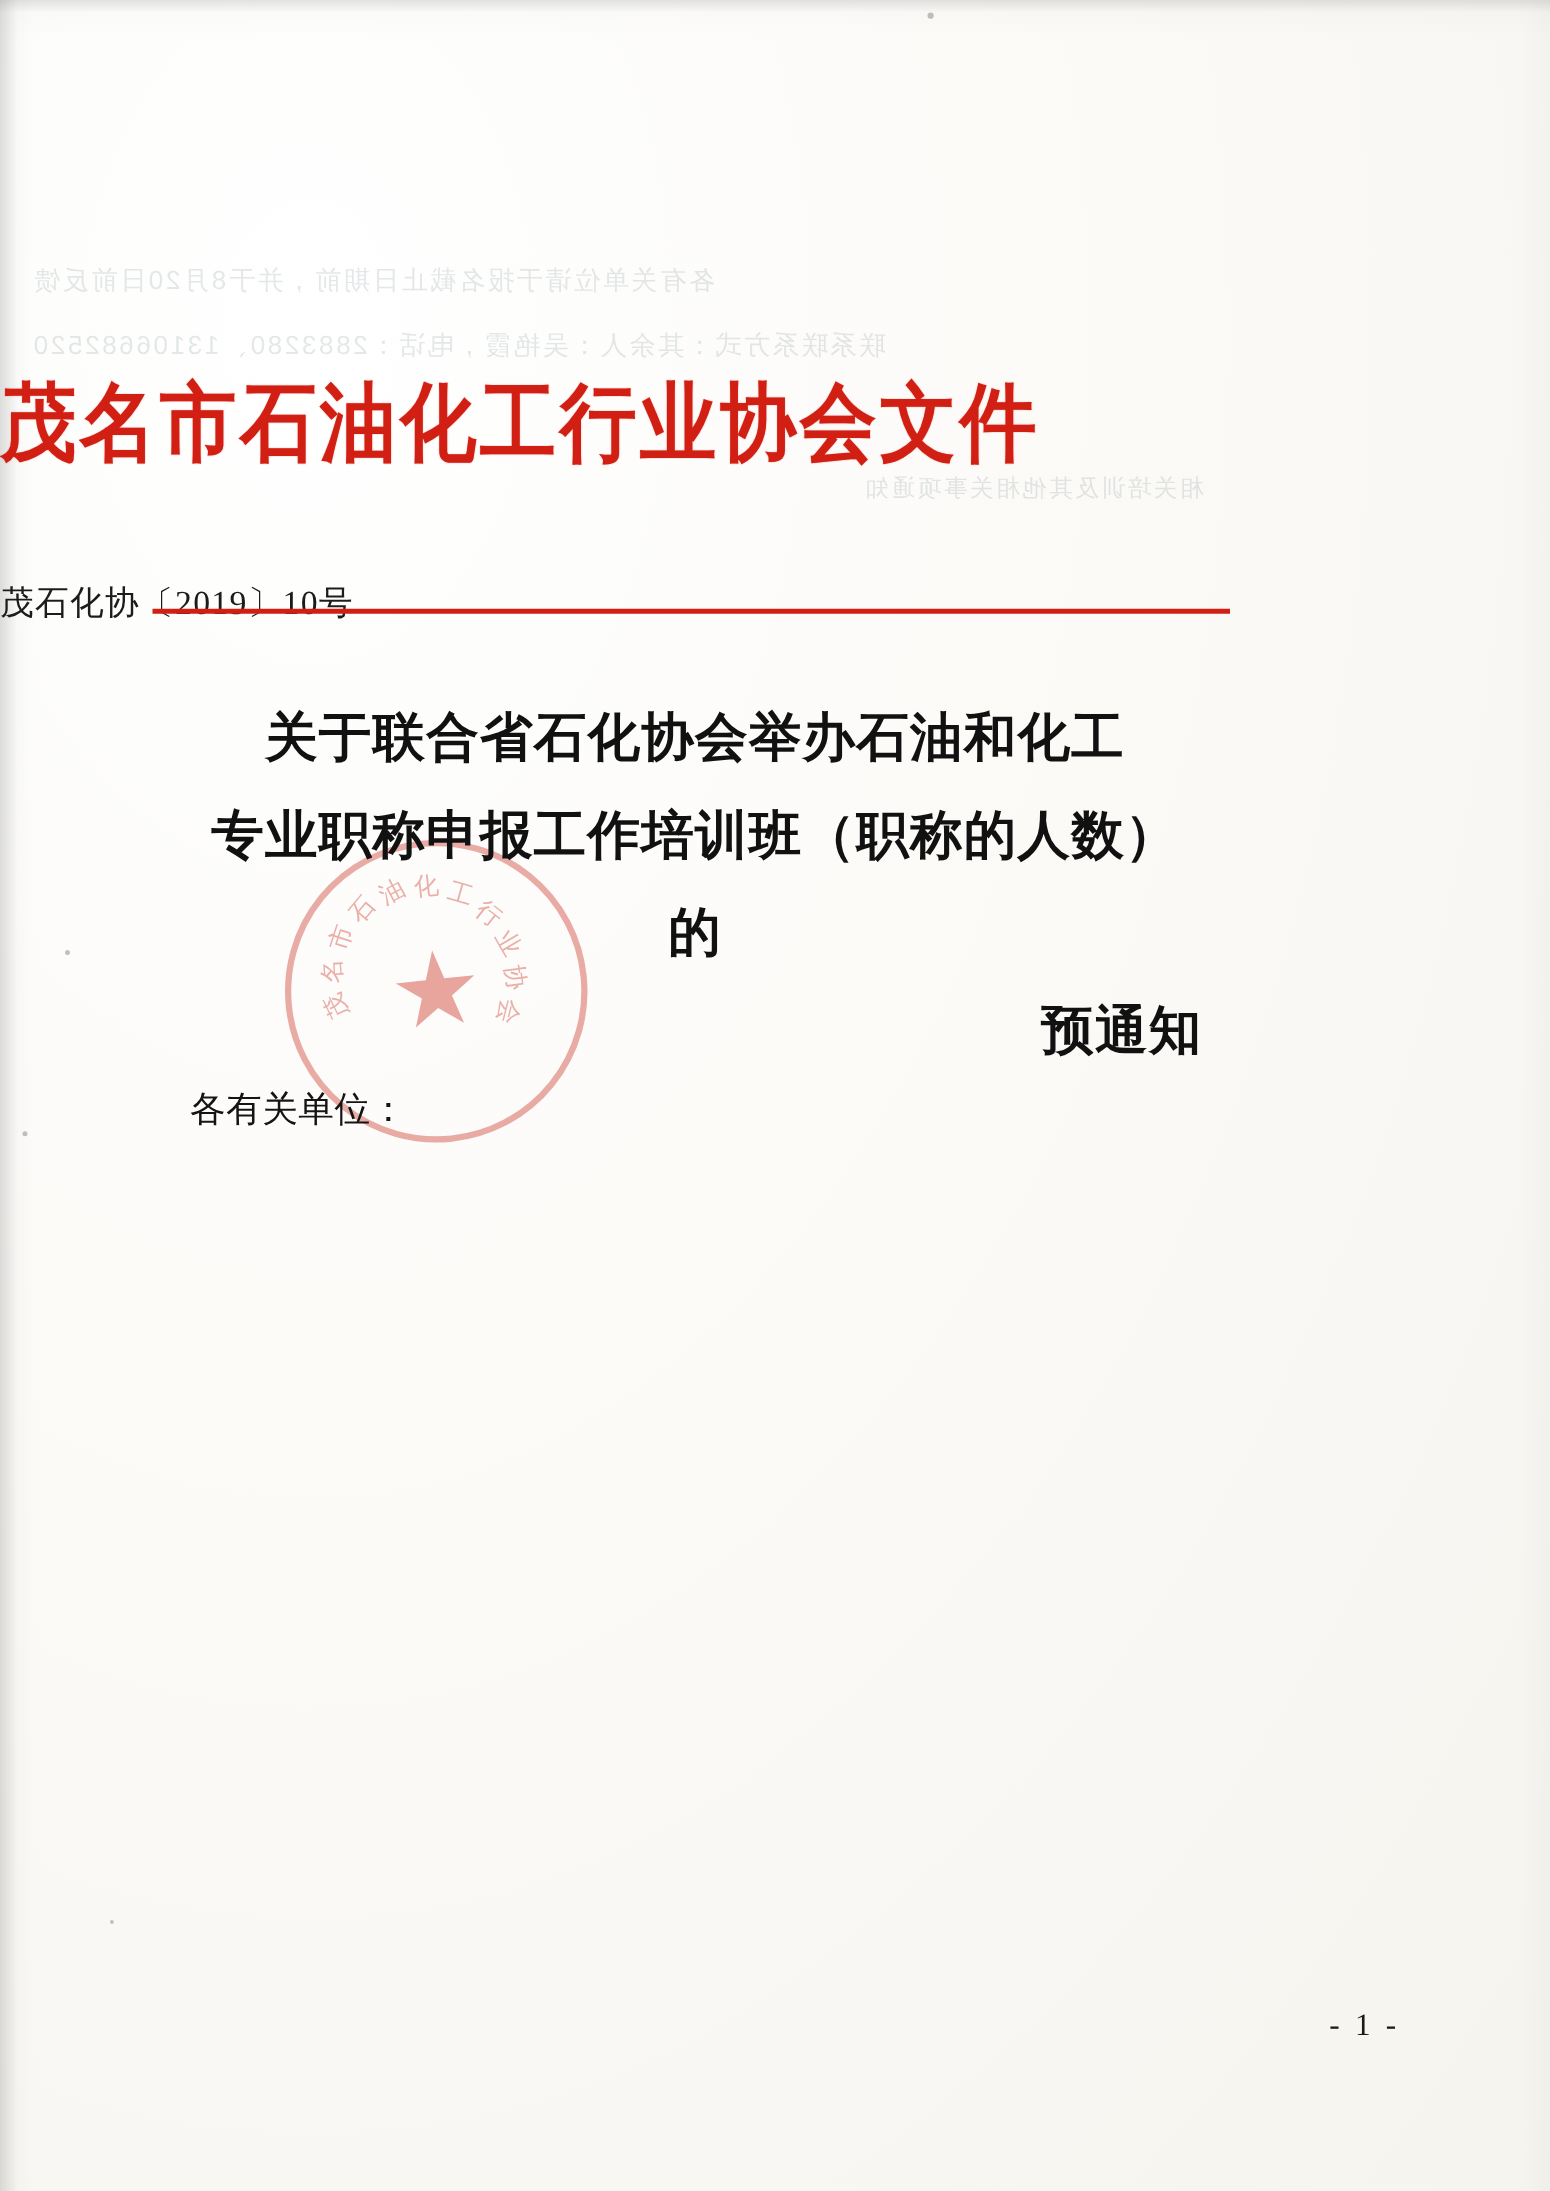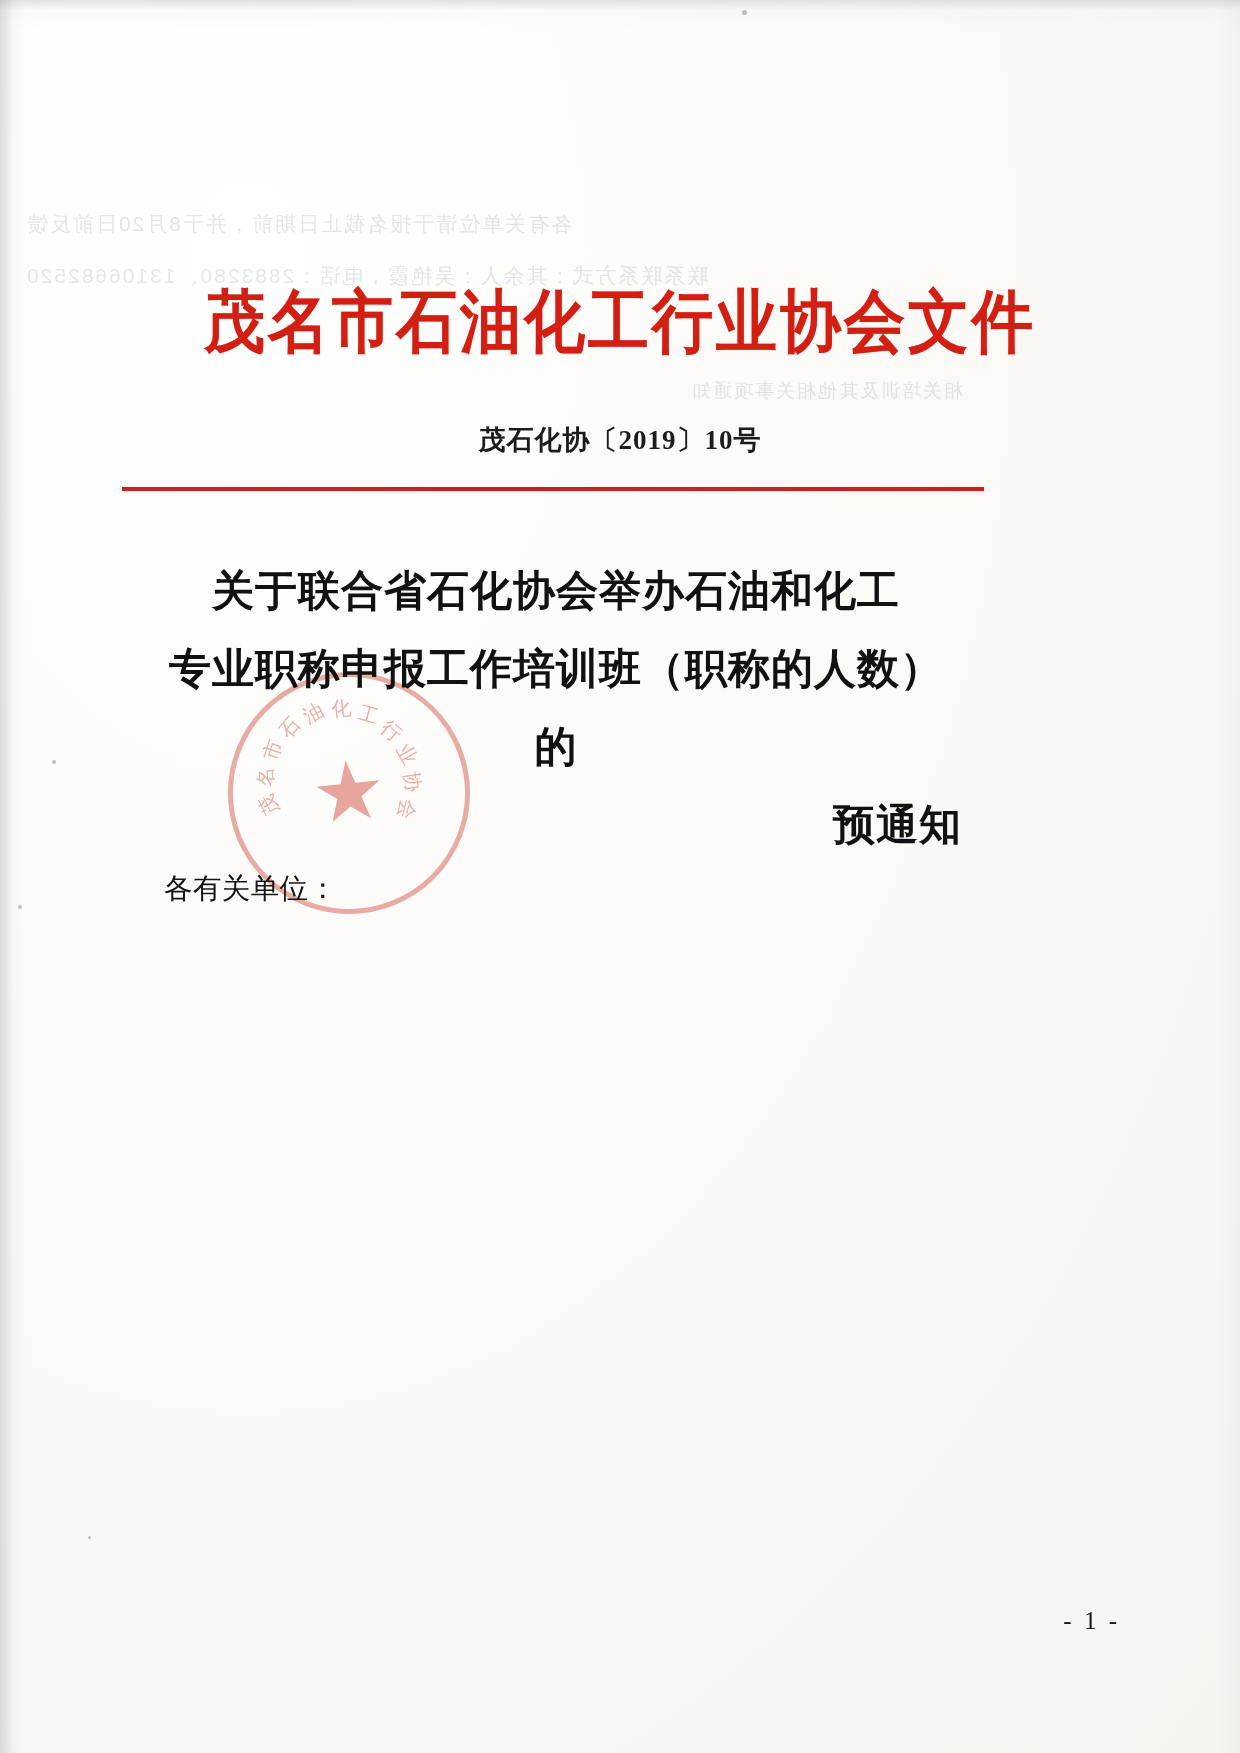--- a/index.html
+++ b/index.html
@@ -45,40 +45,38 @@
     font-family: "Liberation Sans", "DejaVu Sans", sans-serif;
     user-select: none;
   }
   .bleed.b1 { top: 210px; left: 25px; }
   .bleed.b2 { top: 262px; left: 25px; }
   .bleed.b3 { top: 378px; left: 690px; font-size: 19px; }
 
   
   .doc-header {
     position: absolute;
-    top: 282px;
+    top: 298px;
     left: 0;
     width: 100%;
-    text-align: center;
   }
   .doc-title {
     color: #d21f13;
     font-size: 61px;
     font-weight: bold;
     letter-spacing: 3px;
     font-family: "DejaVu Serif", "Liberation Serif", serif;
     text-shadow: 0 0 1px rgba(210,31,19,0.55);
     transform: scaleY(1.12);
   }
   .doc-number {
-    margin-top: 58px;
+    margin-top: 84px;
     font-size: 27px;
     color: #1c1c1c;
     letter-spacing: 1px;
-    font-weight: bold;
   }
   .red-rule {
     position: absolute;
     top: 487px;
     left: 122px;
     width: 862px;
     height: 4px;
     background: #d21f13;
   }
 
@@ -140,21 +138,21 @@
   .body-block {
     position: absolute;
     top: 858px;
     left: 152px;
     width: 838px;
     font-size: 28.5px;
     line-height: 62px;
     color: #141414;
     letter-spacing: 0.4px;
   }
-  .salutation { margin-bottom: 0; margin-left: 12px; }
+  .salutation { margin-bottom: 0; }
   .para {
     text-indent: 2em;
     text-align: justify;
     text-justify: inter-ideograph;
   }
 
   .page-number {
     position: absolute;
     bottom: 118px;
     right: 120px;

